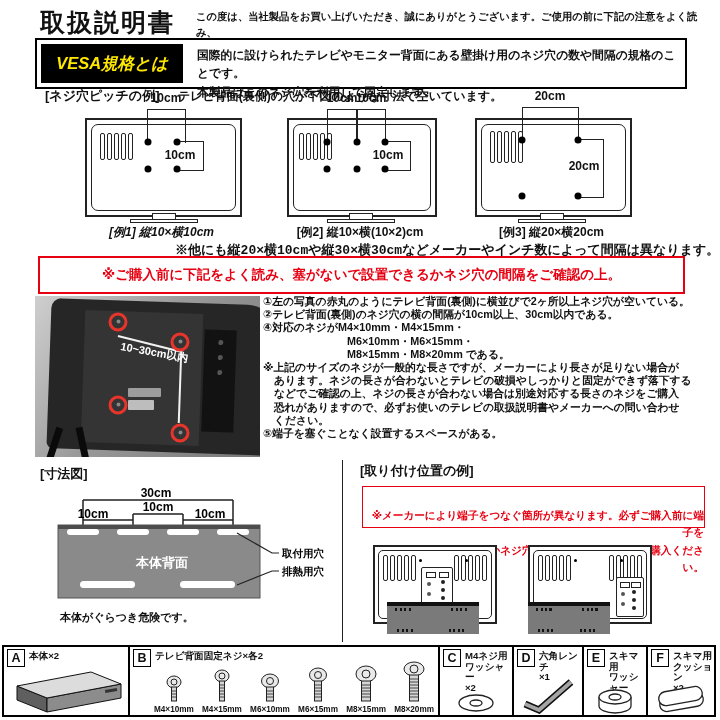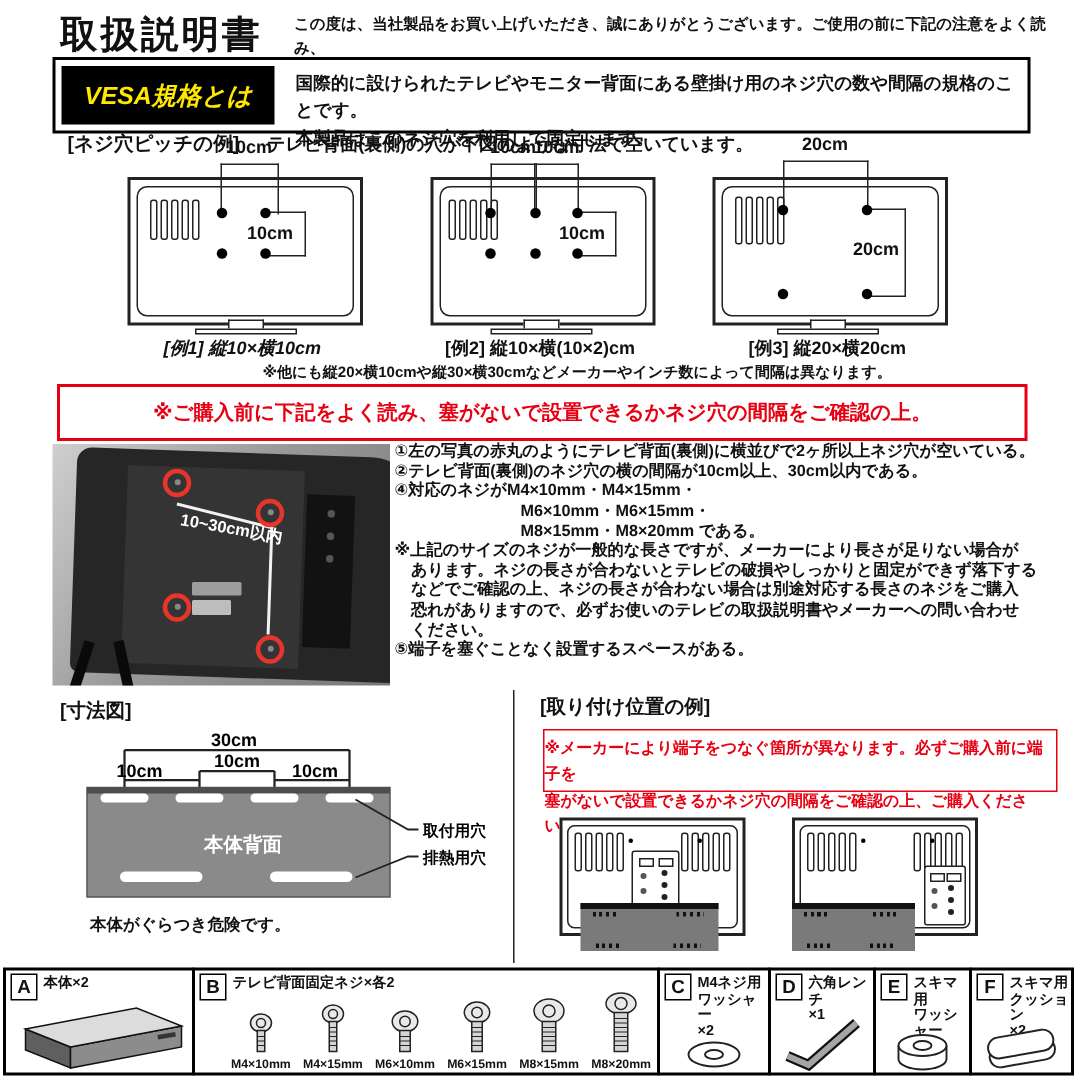--- a/index.html
+++ b/index.html
@@ -23,21 +23,21 @@
   .vents{position:absolute;display:flex;gap:2px;}
   .vents i{display:block;width:3px;height:100%;border:1px solid #222;border-radius:2px;background:#fff;}
   .dot{position:absolute;width:7px;height:7px;background:#000;border-radius:50%;transform:translate(-50%,-50%);z-index:4;}
   .brk{position:absolute;border:1.5px solid #222;border-bottom:none;z-index:3;}
   .brk-r{position:absolute;border:1.5px solid #222;border-left:none;z-index:3;}
   .tlab{position:absolute;font-size:12px;text-align:center;}
   .slab{position:absolute;font-size:12px;text-align:center;background:#fff;z-index:5;line-height:13px;}
   .stand-n{position:absolute;border:1.5px solid #222;border-bottom:none;background:#fff;}
   .stand-b{position:absolute;border:1.5px solid #222;background:#fff;}
   .cap{position:absolute;font-size:12px;text-align:center;}
-  .pitch-note{left:175px;top:241px;font-size:10px;}
+  .pitch-note{left:175px;top:241px;font-size:13px;font-family:Liberation Mono, monospace;}
   
   .warn{left:38px;top:256px;width:643px;height:34px;border:2px solid #e60012;color:#e60012;
         display:flex;align-items:center;justify-content:center;font-size:13.5px;}
   
   .photo{left:35px;top:296px;width:225px;height:161px;background:linear-gradient(125deg,#cfcfcf,#9a9a9a 45%,#777);overflow:hidden;}
   .ph-tv{position:absolute;left:14px;top:6px;width:230px;height:150px;background:#262626;border-radius:10px 34px 6px 6px;transform:rotate(2deg);}
   .ph-panel{position:absolute;left:48px;top:16px;width:118px;height:132px;background:#343434;transform:rotate(2deg);}
   .ph-conn{position:absolute;left:168px;top:34px;width:32px;height:102px;background:#121212;transform:rotate(2deg);}
   .ph-conn i{display:block;width:5px;height:5px;border-radius:50%;background:#555;margin:10px auto 0;}
   .ph-leg{position:absolute;width:7px;height:34px;background:#0a0a0a;bottom:-4px;}
@@ -50,21 +50,21 @@
   .checklist{left:263px;top:295px;width:455px;font-size:10.8px;line-height:13.2px;}
   .ck-ind1{padding-left:84px;}
   .ck-ind2{padding-left:11px;}
   
   .dim-h{left:40px;top:465px;}
   .dim-note{left:48px;top:610px;font-size:11px;line-height:14px;}
   .dim-note .l2{padding-left:12px;}
   .vdiv{left:342px;top:460px;height:182px;border-left:1.5px solid #222;}
   .mount-h{left:360px;top:462px;}
   .mount-warn{left:362px;top:486px;width:343px;height:42px;border:1.5px solid #e60012;color:#e60012;
-              font-size:10.6px;line-height:1.65;text-align:left;padding-top:4px;box-sizing:border-box;}
+              font-size:10.6px;line-height:1.65;text-align:right;padding-top:20px;box-sizing:border-box;}
   .mtv{position:absolute;width:120px;height:75px;border:2px solid #222;background:#fff;}
   .mtv-in{position:absolute;inset:3px;border:1px solid #222;border-radius:5px;}
   .mtv .vents i{width:3px;}
   .mdot{position:absolute;width:3px;height:3px;background:#000;border-radius:50%;}
   .term{position:absolute;background:#fff;border:1.5px solid #222;border-radius:2px;z-index:3;}
   .term .jack{position:absolute;width:8px;height:4px;border:1px solid #222;background:#fff;}
   .term .td{position:absolute;width:4px;height:4px;border-radius:50%;background:#222;}
   .plate{position:absolute;background:#7a7a7a;border-top:4px solid #111;z-index:5;}
   .pmark{position:absolute;height:3px;background:repeating-linear-gradient(90deg,#111 0 2px,transparent 2px 4.5px);}
   

